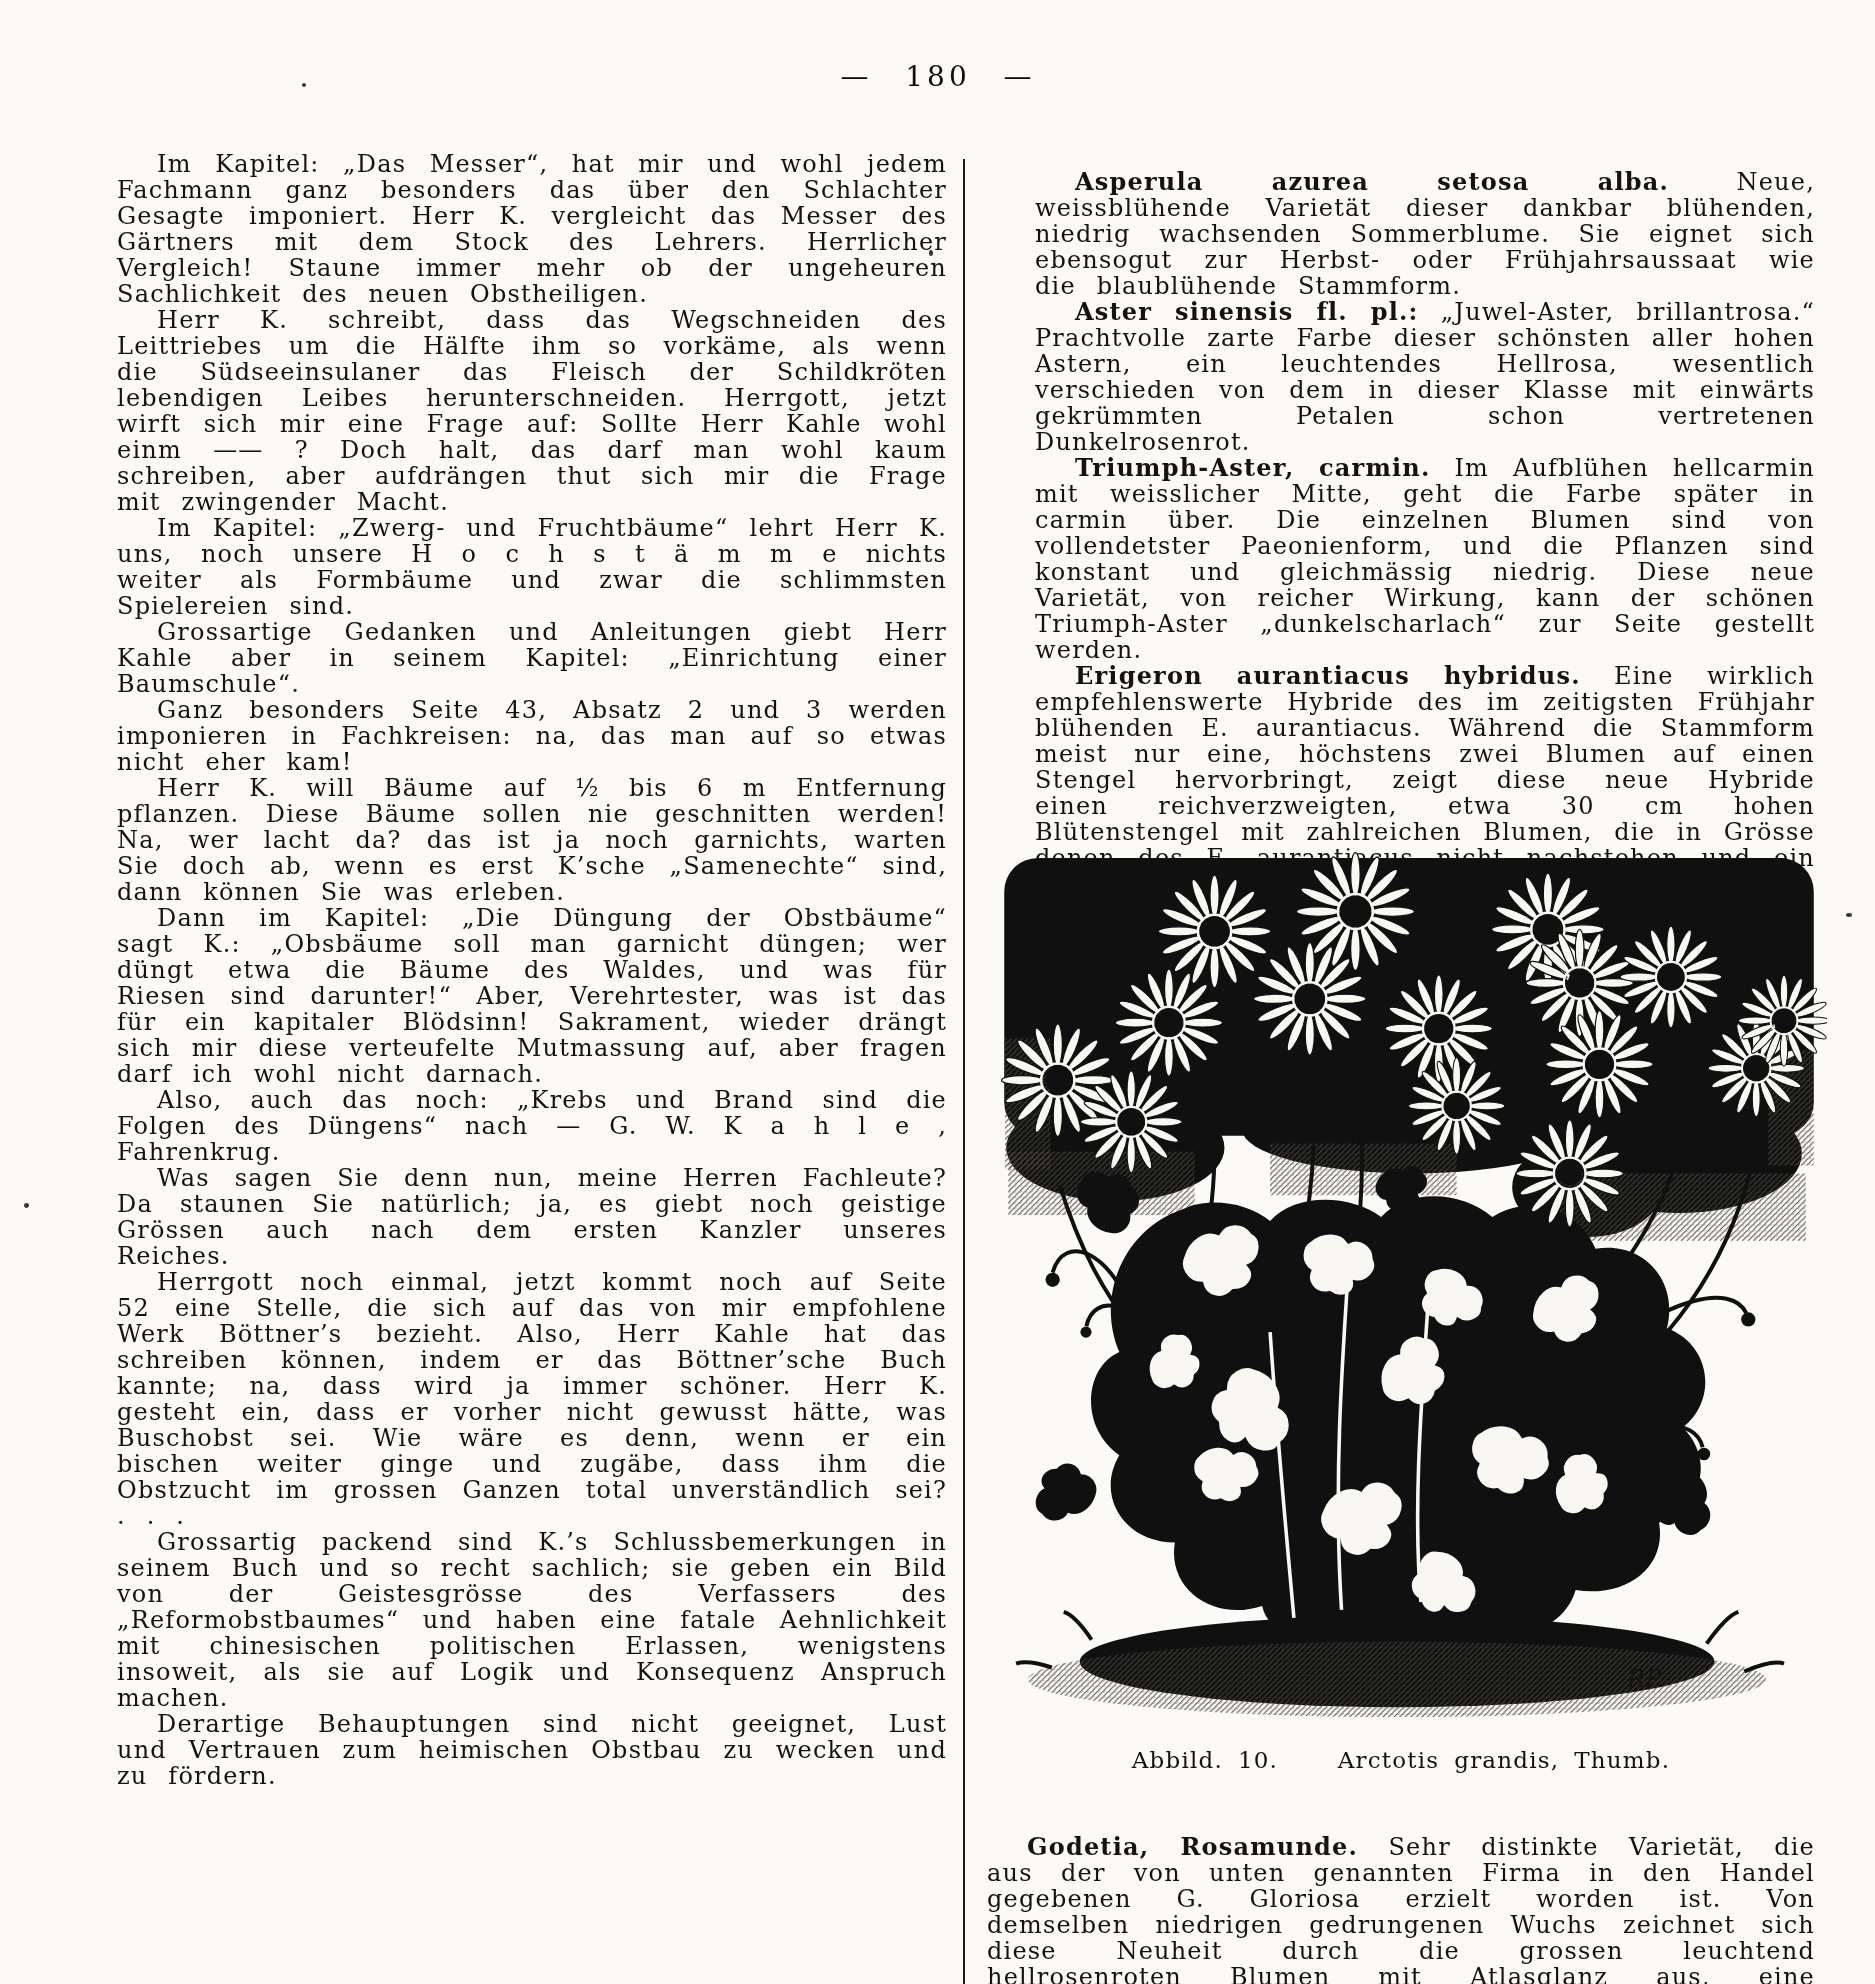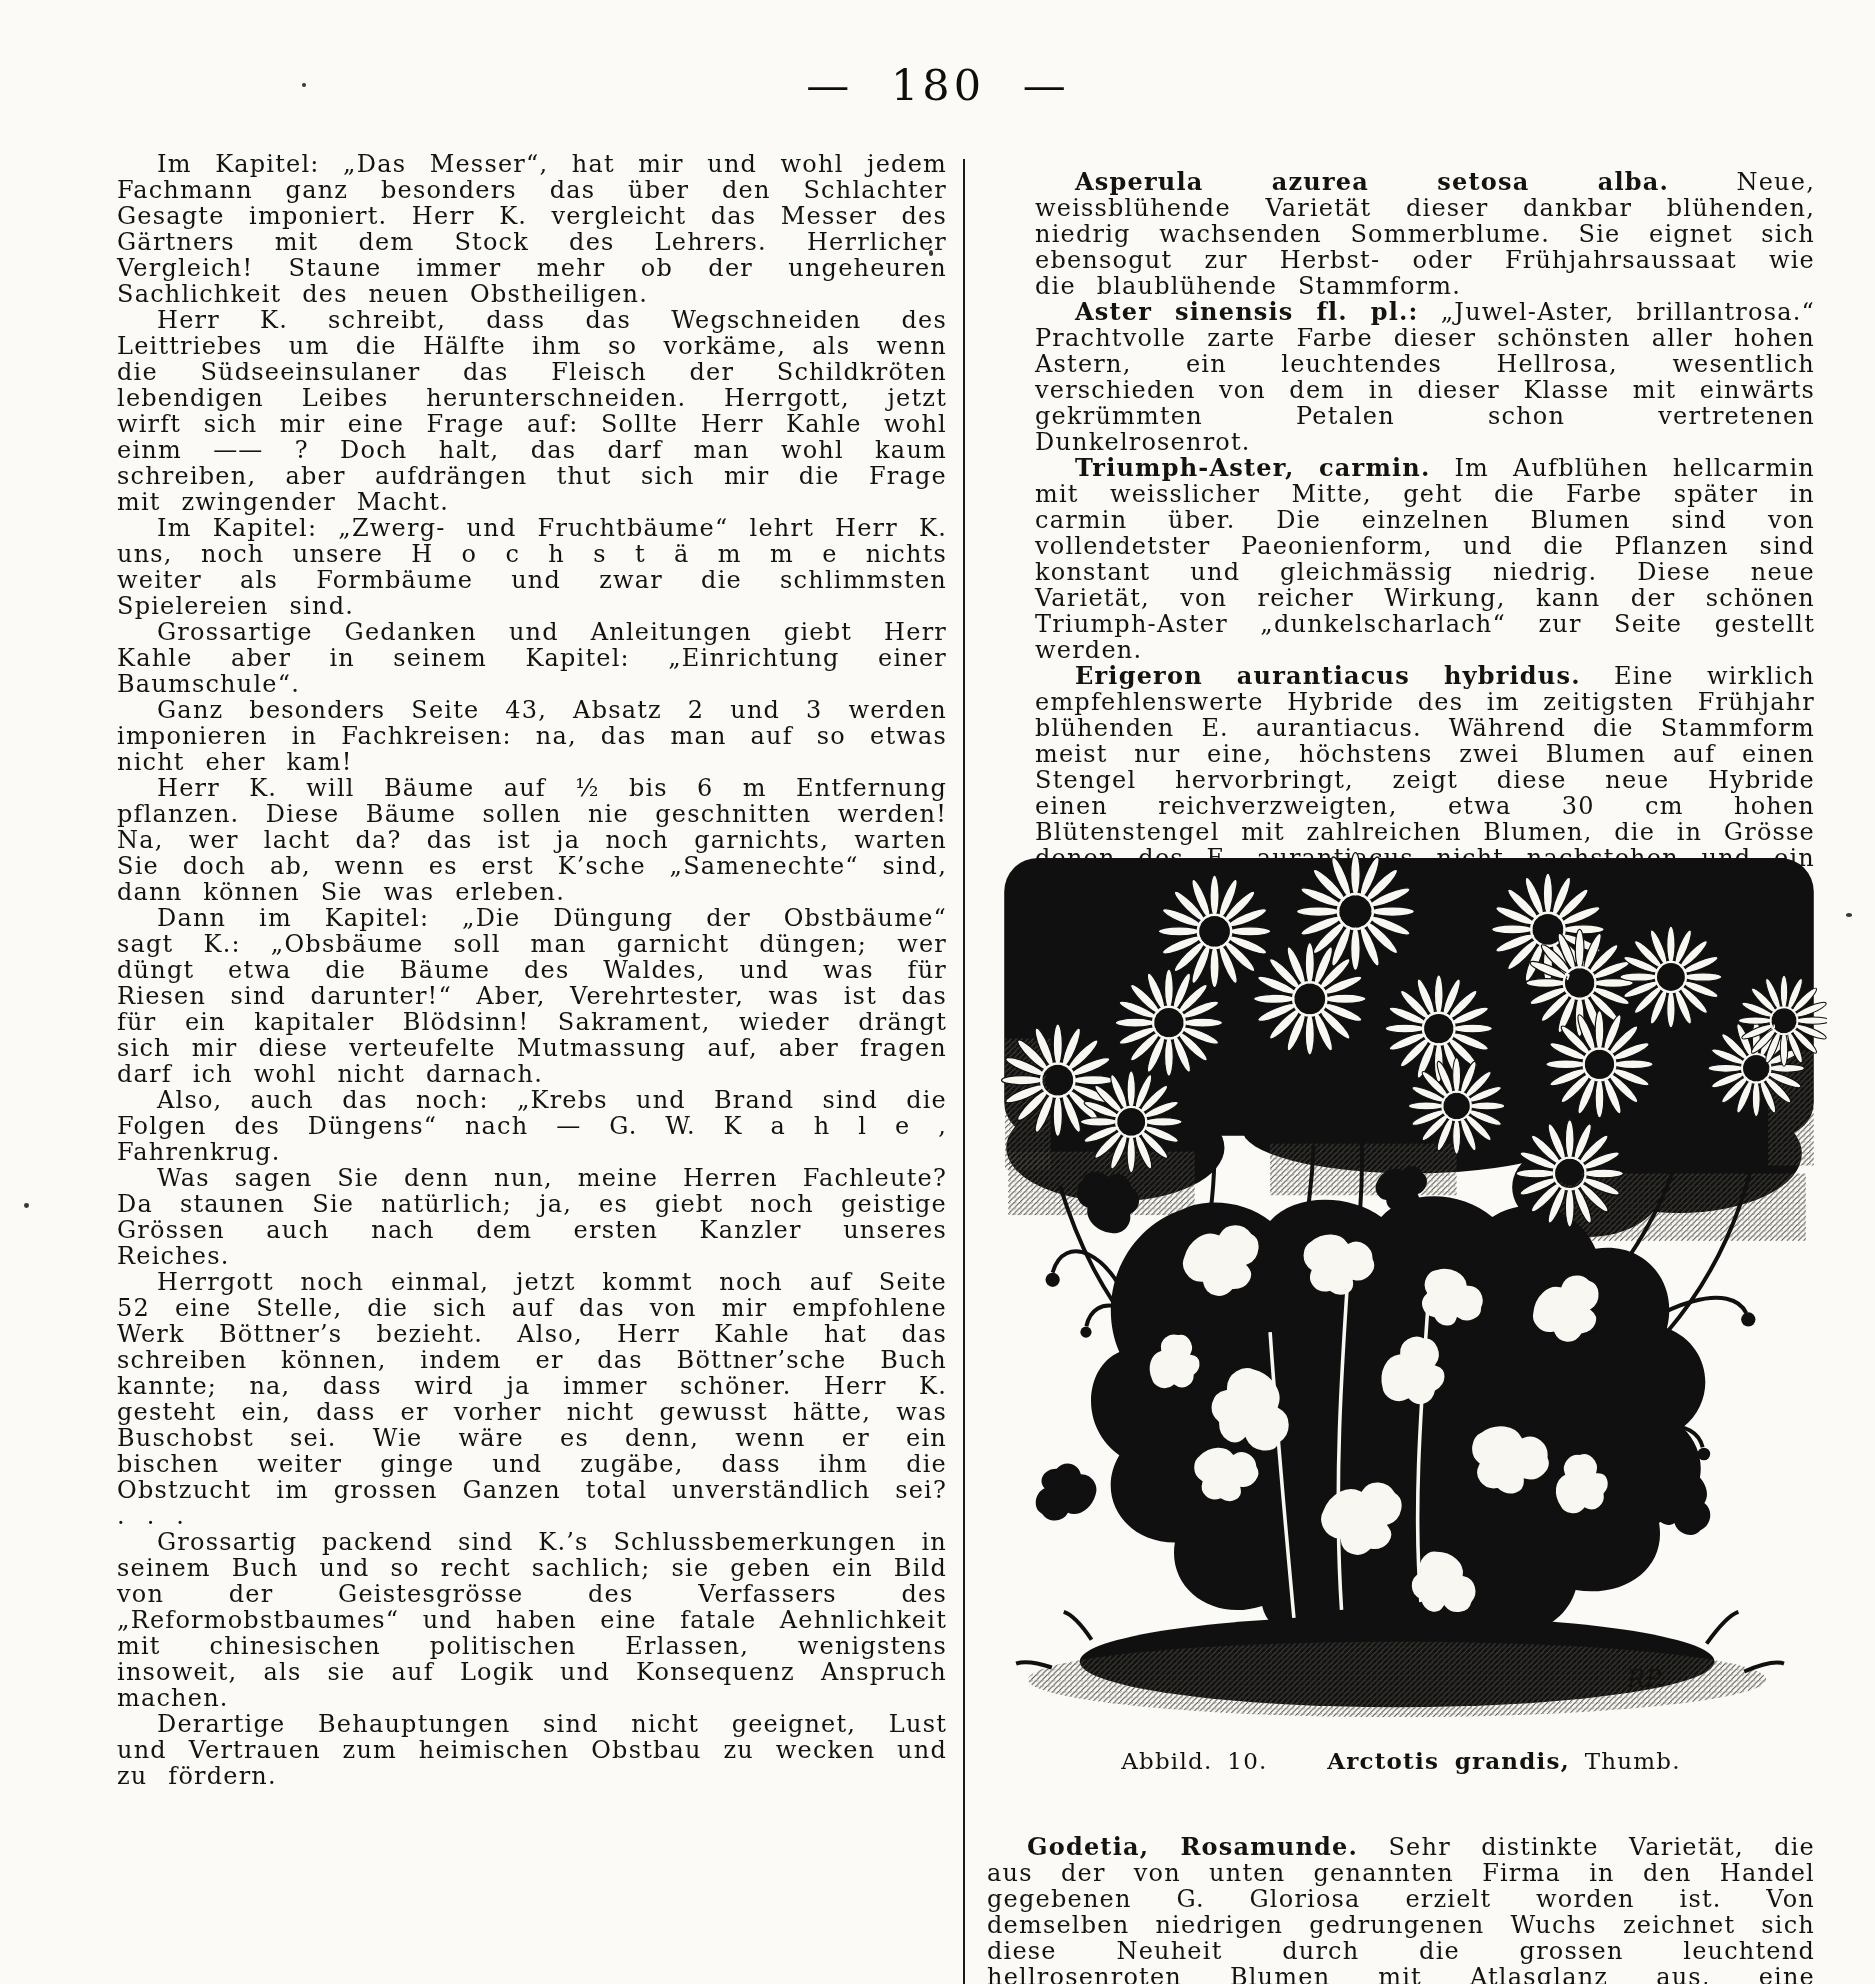--- a/index.html
+++ b/index.html
@@ -4,21 +4,21 @@
 <style>
   html,body{margin:0;padding:0;}
   body{
     width:1876px;height:2673px;position:relative;
     background:#fbfaf6;color:#14120e;
     font-family:"DejaVu Serif", serif;
     overflow:hidden;
   }
   .page-number{
     position:absolute;top:60px;left:0;width:100%;
-    text-align:center;font-size:43px;letter-spacing:4px;word-spacing:20px;
+    text-align:center;font-size:28px;letter-spacing:4px;word-spacing:20px;
     color:#0f0e0c;
   }
   .col{position:absolute;top:151px;width:830px;}
   .col-left{left:117px;}
   .col-right{left:987px;width:828px;height:2461px;}
   .col-divider{
     position:absolute;left:963px;top:159px;width:2px;height:2441px;
     background:linear-gradient(#1c1a17 82%, rgba(28,26,23,.55));
   }
   .para{
@@ -27,21 +27,21 @@
   }
   .lead{font-weight:bold;}
   .rc-block{position:absolute;left:0;right:0;}
   .rc-top{top:18px;margin-left:48px;}
   .figure-art{position:absolute;top:701px;left:4px;width:836px;height:879px;}
   .figure-art svg{display:block;width:100%;height:100%;}
   .figure-caption{
     position:absolute;top:1596px;left:0;width:100%;
     text-align:center;font-size:23px;letter-spacing:1.2px;word-spacing:6.4px;
   }
-  .caption-name{font-weight:bold;}
+  .caption-name{font-weight:normal;}
   .rc-bottom{top:1683px;}
   .petal{fill:#f8f7f2;stroke:#101010;stroke-width:3;}
   .core{fill:#101010;}
   .stem{stroke:#101010;stroke-width:10;fill:none;}
   .stem-w{stroke:#f8f7f2;stroke-width:9;fill:none;}
   .leaf-w{fill:#f8f7f2;stroke:#101010;stroke-width:7;}
   .leaf-d{fill:#101010;}
   .speck{position:absolute;background:#3a372f;border-radius:50%;}
   .monogram{font-family:"DejaVu Serif",serif;font-style:italic;}
 </style>

